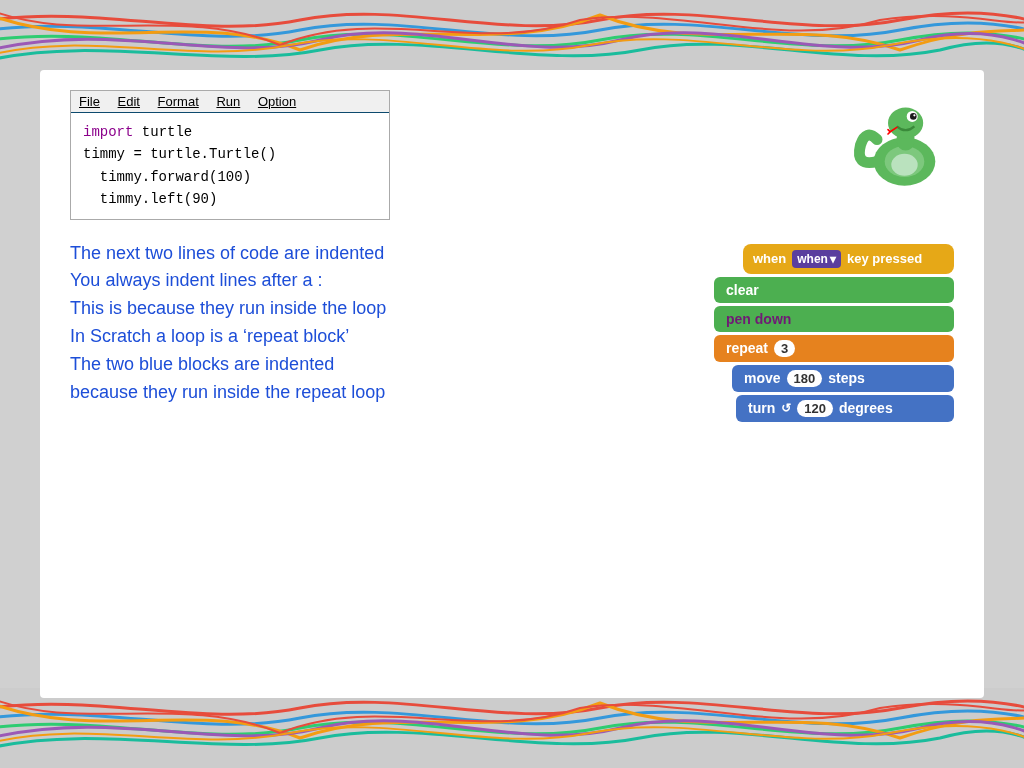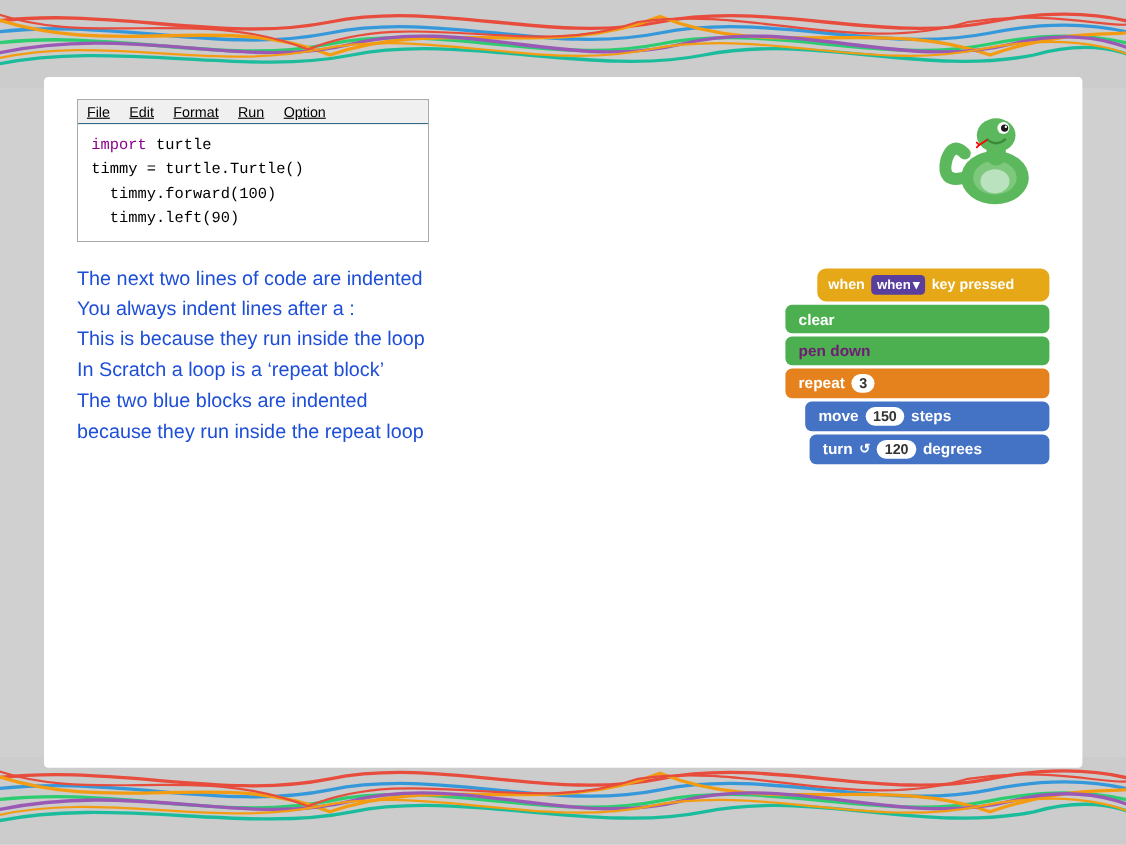--- a/index.html
+++ b/index.html
@@ -235,21 +235,21 @@
         <span>pen down</span>
       </div>
 
       <div style="background:#e6821e; border-radius:6px; padding:5px 12px; font-size:14px; font-weight:bold; color:white; display:flex; align-items:center; gap:6px;text-align:right;">
         <span>repeat</span>
         <span style="background:white; border-radius:10px; padding:1px 7px; color:#333; font-size:13px;">3</span>
       </div>
 
       <div style="background:#4472c4; border-radius:6px; padding:5px 12px; font-size:14px; font-weight:bold; color:white; display:flex; align-items:center; gap:6px; margin-left:18px;">
         <span>move</span>
-        <span style="background:white; border-radius:10px; padding:1px 7px; color:#333; font-size:13px;">150</span>
+        <span style="background:white; border-radius:10px; padding:1px 7px; color:#333; font-size:13px;">180</span>
         <span>steps</span>
       </div>
 
       <div style="background:#4472c4; border-radius:6px; padding:5px 12px; font-size:14px; font-weight:bold; color:white; display:flex; align-items:center; gap:6px; margin-left:22px;">
         <span>turn</span>
         <span style="font-size:12px;">↺</span>
         <span style="background:white; border-radius:10px; padding:1px 7px; color:#333; font-size:13px;">120</span>
         <span>degrees</span>
       </div>
 

